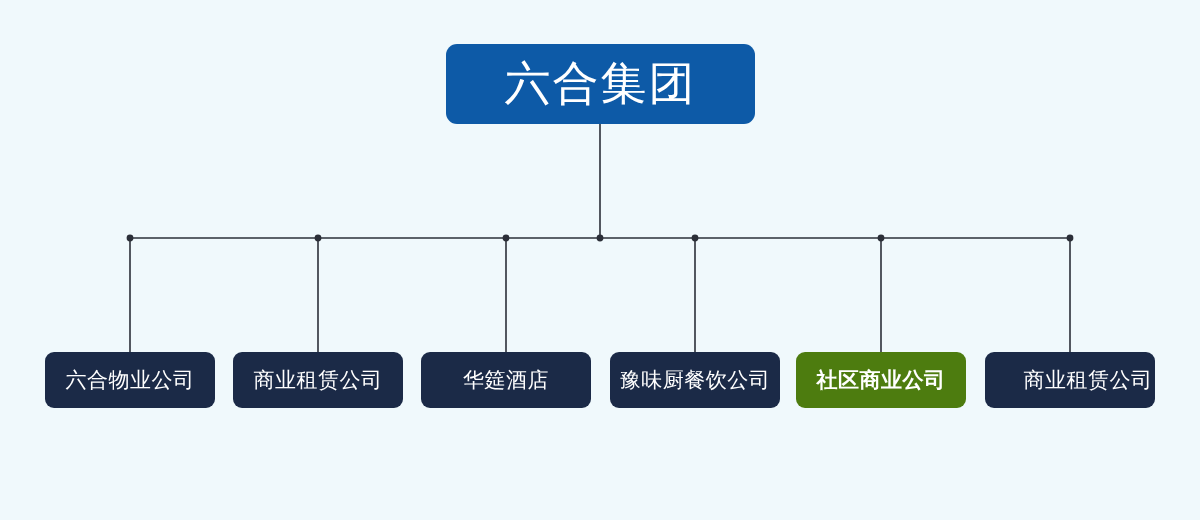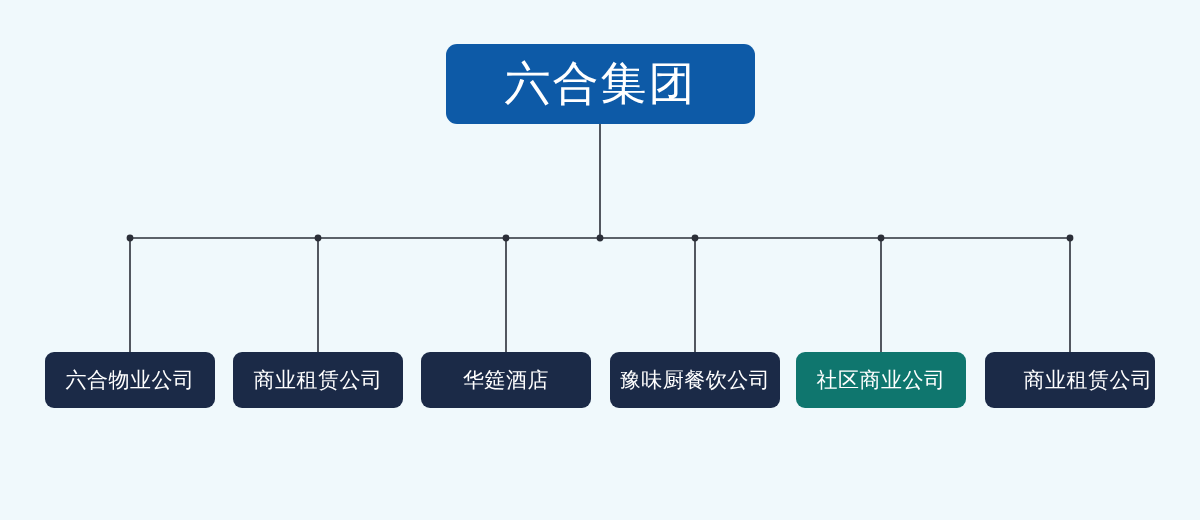--- a/index.html
+++ b/index.html
@@ -92,21 +92,21 @@
       </div>
       <div class="node node-child" style="left: 233px; background: rgb(27, 42, 71);">
         <span>商业租赁公司</span>
       </div>
       <div class="node node-child" style="left: 421px; background: rgb(27, 42, 71); justify-content: center;">
         <span>华筵酒店</span>
       </div>
       <div class="node node-child" style="left: 610px; background: rgb(27, 42, 71);">
         <span>豫味厨餐饮公司</span>
       </div>
-      <div class="node node-child" style="left: 796px; background: #0f766e;">
+      <div class="node node-child" style="left: 796px; background: #4d7c0f; font-weight: bold;">
         <span>社区商业公司</span>
       </div>
       <div class="node node-child" style="left: 985px; background: rgb(27, 42, 71); padding-left: 36px;">
         <span>商业租赁公司</span>
       </div>
     </div>
 
 </div>
 
 </body></html>

